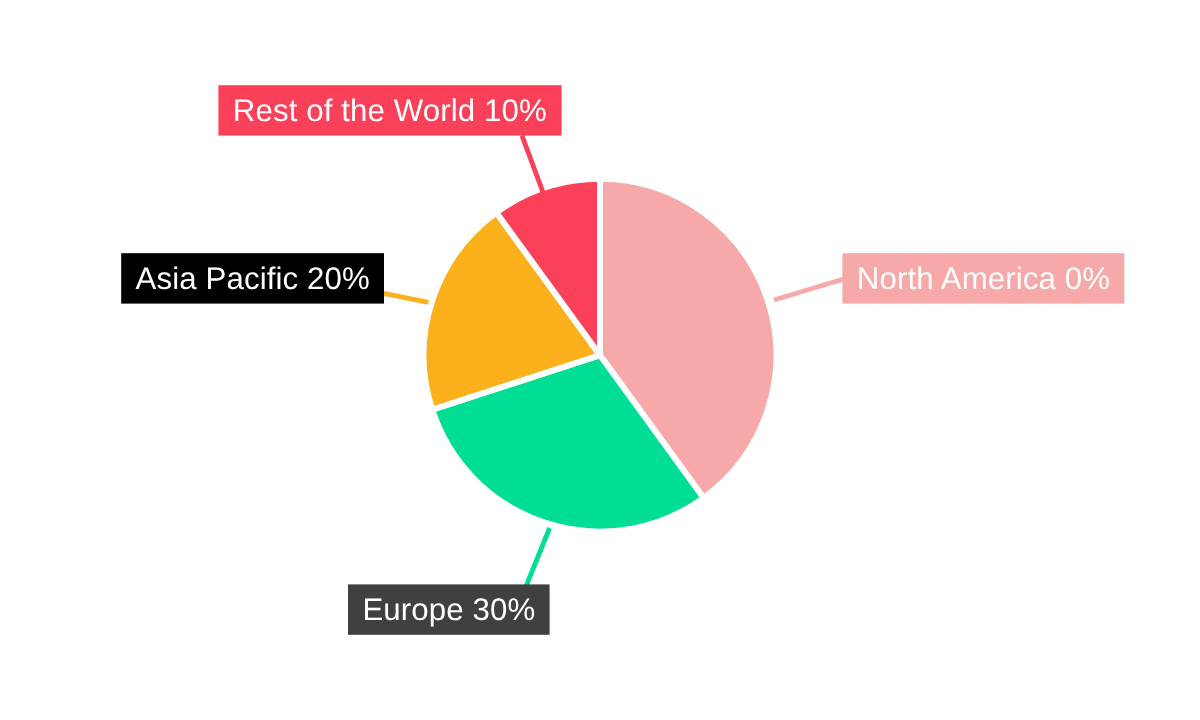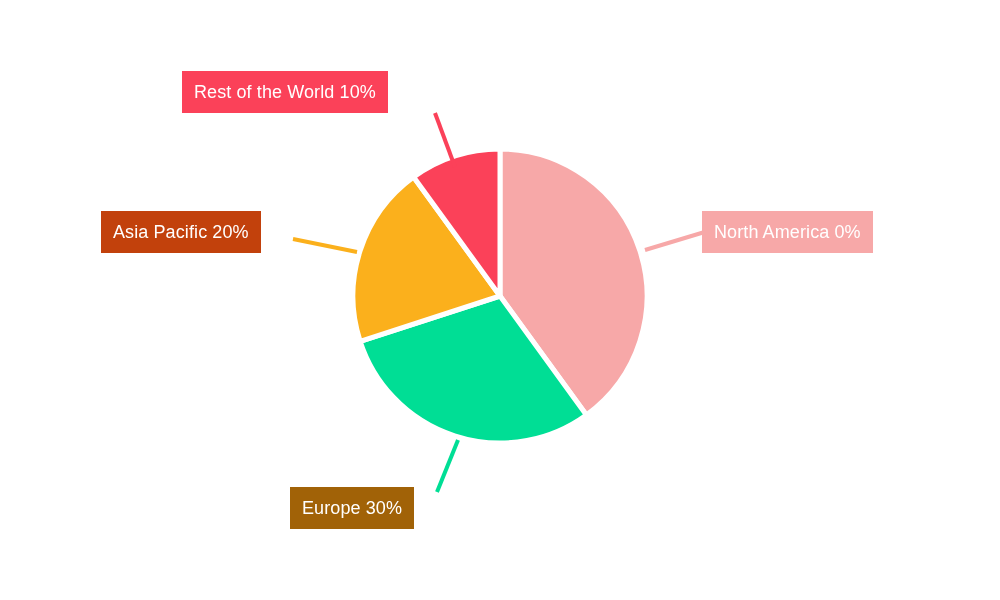--- a/index.html
+++ b/index.html
@@ -31,21 +31,21 @@
   .label-box {
     position: absolute;
     display: flex;
     align-items: center;
     justify-content: center;
     box-sizing: border-box;
     padding: 0 12px;
     height: 42px;
     color: #ffffff;
     font-family: "Liberation Sans", sans-serif;
-    font-size: 18px;
+    font-size: 26px;
     font-weight: 400;
     line-height: 42px;
     white-space: nowrap;
     letter-spacing: 0.1px;
   }
   #label-north-america {
     left: 702px;
     top: 211px;
   }
   #label-europe {
@@ -83,25 +83,25 @@
       <line x1="458" y1="440" x2="437" y2="492" stroke="#00de95" stroke-width="4" stroke-linecap="butt"></line>
       <line x1="357" y1="252" x2="293" y2="239" stroke="#fbb01c" stroke-width="4" stroke-linecap="butt"></line>
       <line x1="455" y1="167" x2="435" y2="113" stroke="#fb4159" stroke-width="4" stroke-linecap="butt"></line>
     </g>
   </svg>
 
   <div class="label-box" id="label-north-america" style="background-color:#f7a8a8;">
     <span>North America 0%</span>
   </div>
 
-  <div class="label-box" id="label-europe" style="background-color:#a16207;text-align:right;">
+  <div class="label-box" id="label-europe" style="background-color:#404040;text-align:right;">
     <span>Europe 30%</span>
   </div>
 
-  <div class="label-box" id="label-asia-pacific" style="background-color:#c2410c;">
+  <div class="label-box" id="label-asia-pacific" style="background-color:#000000;">
     <span>Asia Pacific 20%</span>
   </div>
 
   <div class="label-box" id="label-rest-of-world" style="background-color:#fb4159;">
     <span>Rest of the World 10%</span>
   </div>
 
 </div>
 
 </body></html>

